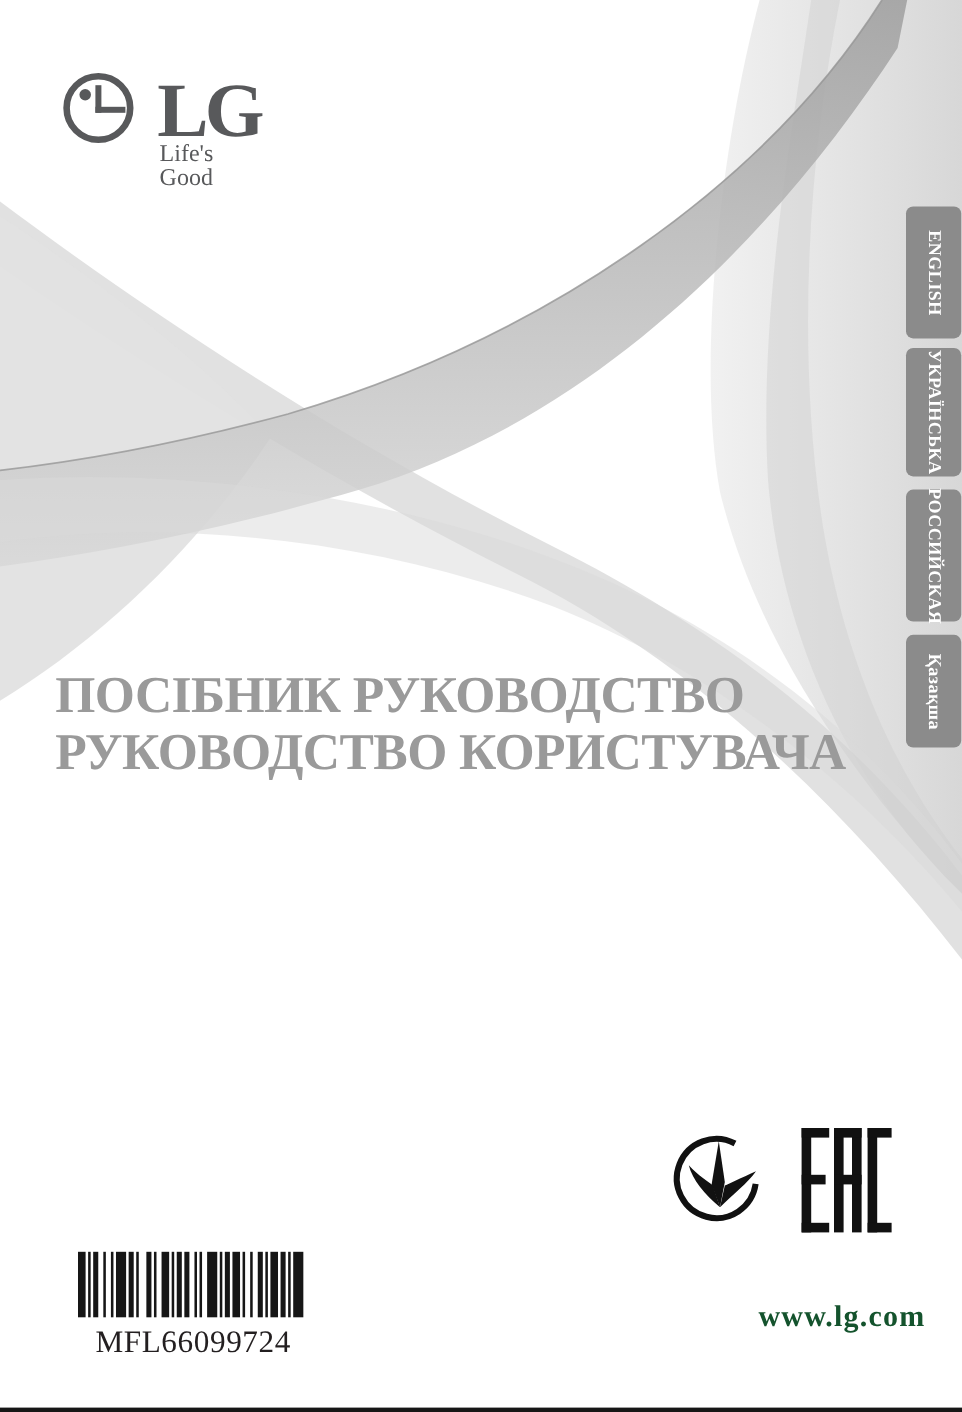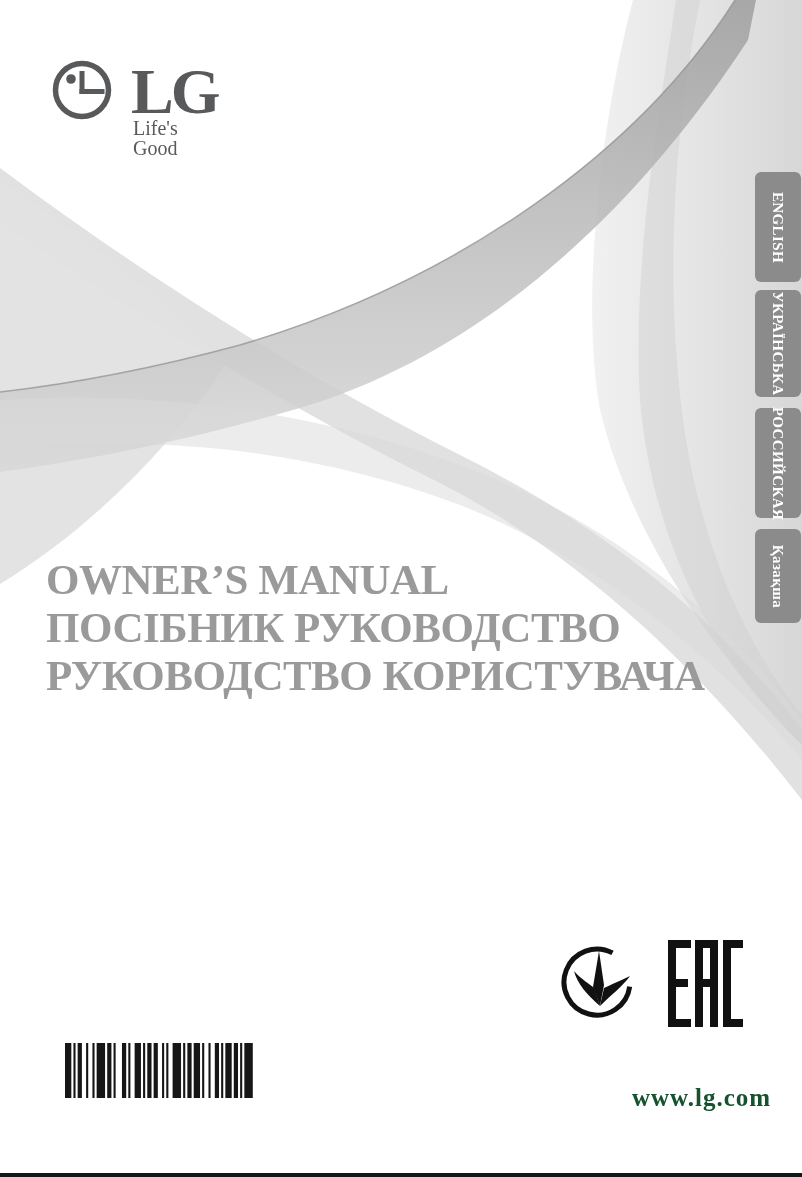--- a/index.html
+++ b/index.html
@@ -116,21 +116,20 @@
     </div>
     <div class="tab tab-2">
       <span>РОССИЙСКАЯ</span>
     </div>
     <div class="tab tab-3">
       <span>Қазақша</span>
     </div>
   </div>
 
   <div class="titles">
-    <div>OWNER’S MANUAL</div>
     <div>ПОСІБНИК РУКОВОДСТВО</div>
     <div>РУКОВОДСТВО КОРИСТУВАЧА</div>
   </div>
 
 
   <svg class="certs" width="215" height="110" viewBox="0 0 215 110">
 
     <g>
       <path d="M 89.7,61.6 A 33,33 0 1 1 72.5,27.9" fill="none" stroke="#111" stroke-width="5"></path>
       <path d="M 59,26 L 53,62 L 60,81 L 64,60 Z" fill="#111"></path>
@@ -177,18 +176,19 @@
         <rect x="128.70" y="0" width="6.33" height="55" fill="#161616"></rect>
         <rect x="137.14" y="0" width="2.11" height="55" fill="#161616"></rect>
         <rect x="143.47" y="0" width="2.11" height="55" fill="#161616"></rect>
         <rect x="149.80" y="0" width="4.22" height="55" fill="#161616"></rect>
         <rect x="156.13" y="0" width="2.11" height="55" fill="#161616"></rect>
         <rect x="160.35" y="0" width="6.33" height="55" fill="#161616"></rect>
         <rect x="168.79" y="0" width="4.22" height="55" fill="#161616"></rect>
         <rect x="175.12" y="0" width="2.11" height="55" fill="#161616"></rect>
         <rect x="179.34" y="0" width="8.44" height="55" fill="#161616"></rect>
       </svg>
+    <div class="barcode-text">MFL66099724</div>
   </div>
 
   <div class="website">www.lg.com</div>
 
   <div class="bottom-bar"></div>
 </div>
 
 </body></html>

